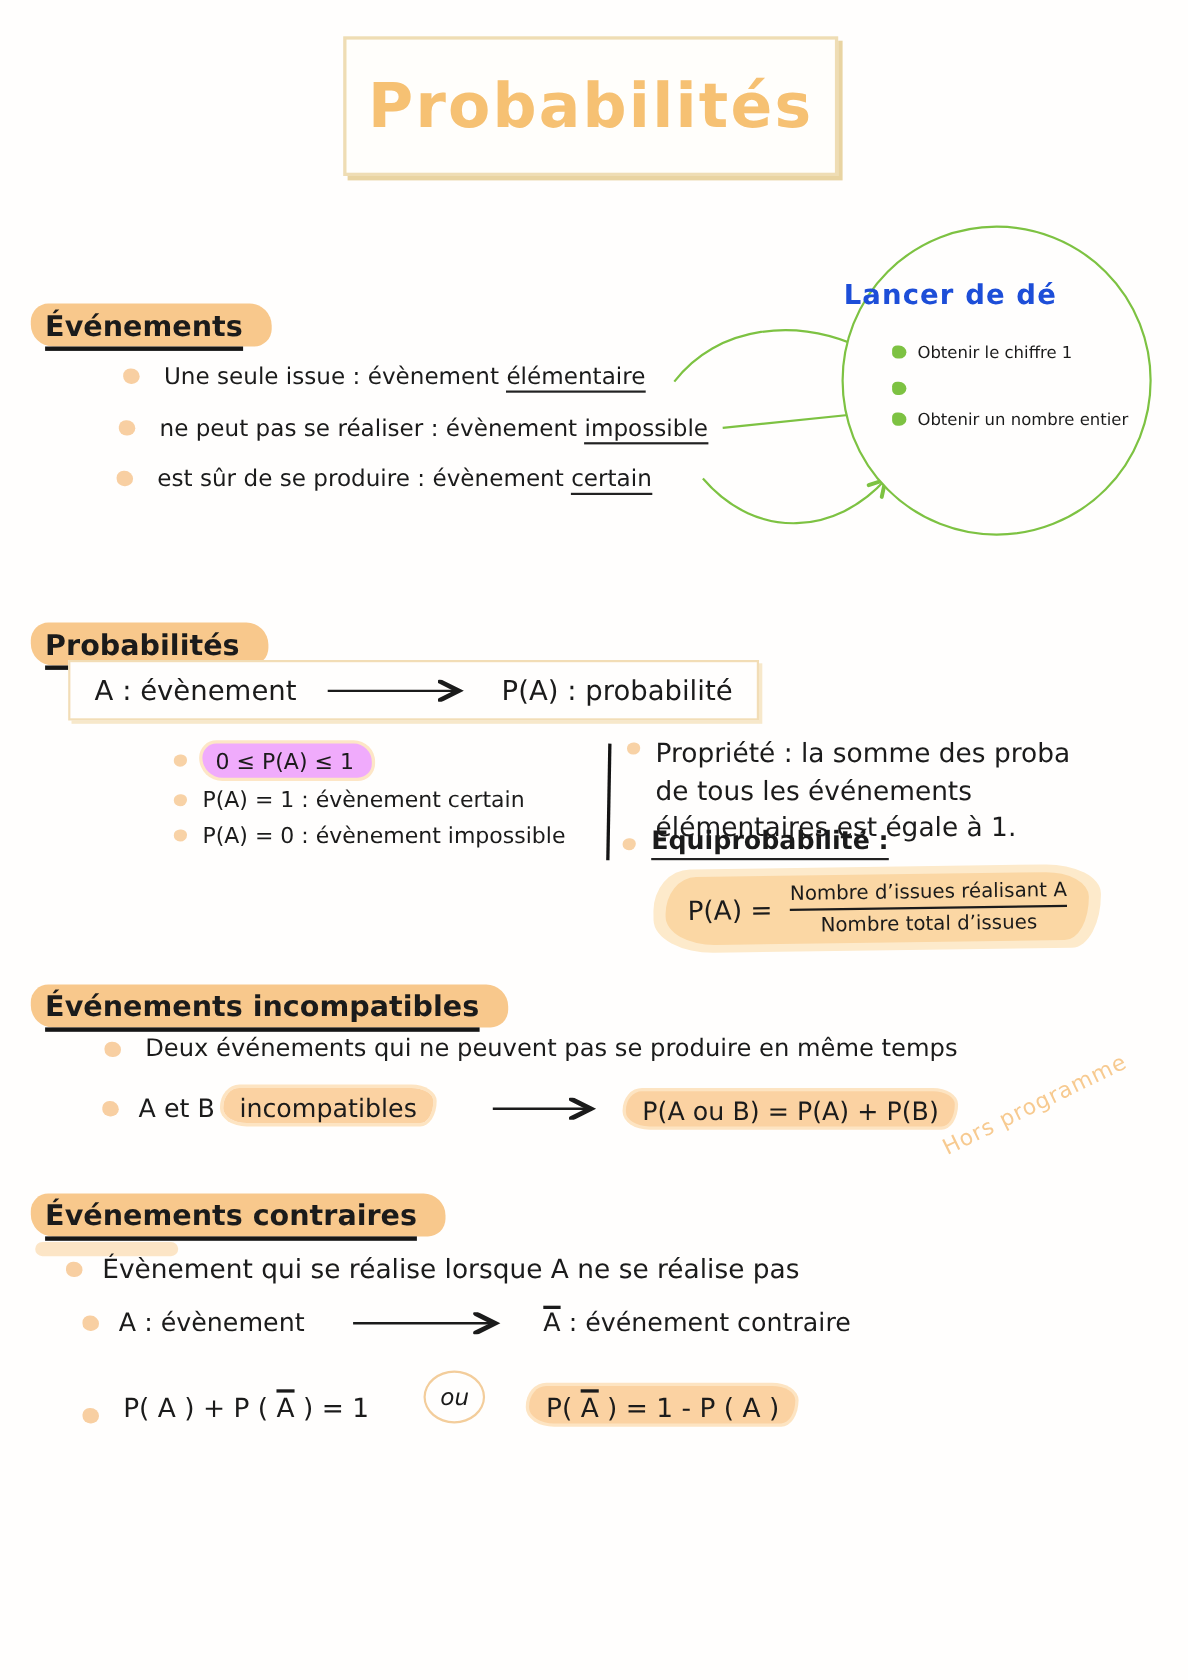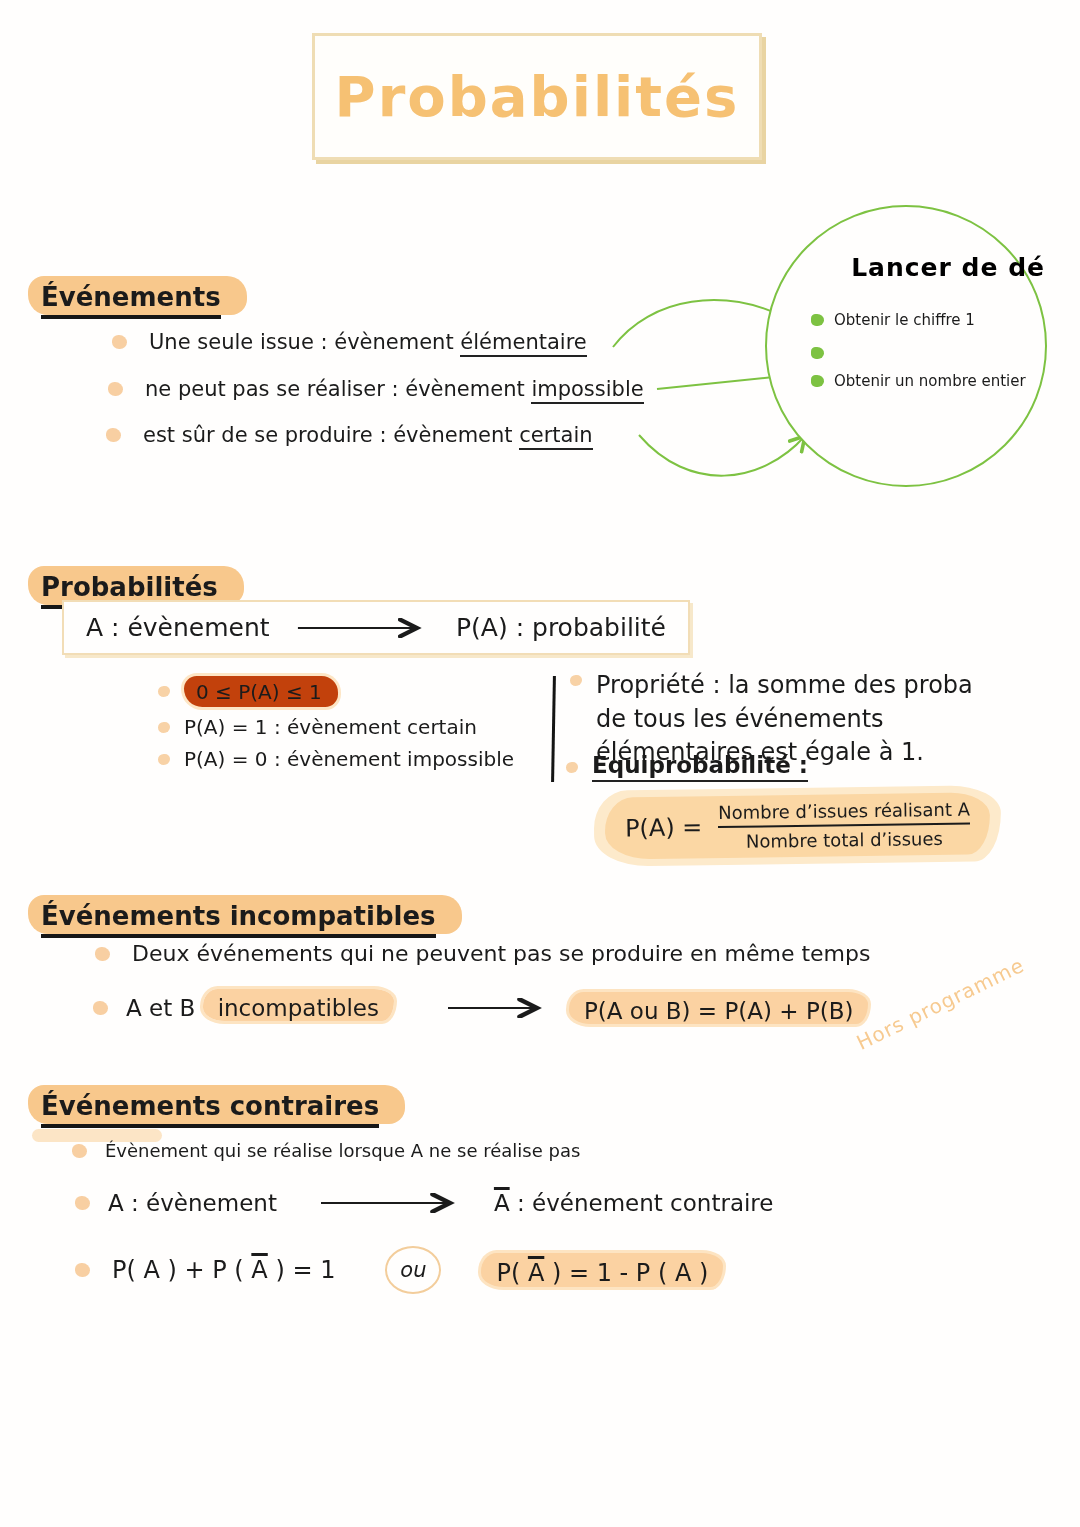--- a/index.html
+++ b/index.html
@@ -31,36 +31,36 @@
 
   .row { position:absolute; display:flex; align-items:center; gap:22px; font-size:21px; white-space:nowrap; }
   .uw { border-bottom:2.5px solid #222; padding-bottom:1px;margin-top:40px; }
   .bar { text-decoration:overline; text-decoration-thickness:2.5px; }
 
   
   .dice-circle {
     position:absolute; left:765px; top:205px; width:282px; height:282px;
     border:2.5px solid #7dc242; border-radius:50%; background:#fffefd;
   }
-  .dice-title { position:absolute; left:0; right:0; top:46px; text-align:right; color:#000000; font-size:25px; font-weight:bold; letter-spacing:1px; }
+  .dice-title { position:absolute; left:0; right:0; top:46px; text-align:left; color:#1d4ed8; font-size:25px; font-weight:bold; letter-spacing:1px; }
   .dice-items { position:absolute; left:44px; top:104px; width:218px; display:flex; flex-direction:column; gap:13px; font-size:15px; }
   .dice-item { display:flex; gap:10px; align-items:flex-start; white-space:normal; line-height:1.3; }
 
   svg.overlay { position:absolute; pointer-events:none; }
 
   
   .map-box {
     position:absolute; left:62px; top:600px; width:628px; height:55px;
     border:2px solid #f2ddb6; box-shadow:3px 3px 0 #f7e8ca; background:#fffefd;
     display:flex; align-items:center; padding:0 22px; gap:26px; font-size:25px; white-space:nowrap;
   }
 
   .rules { position:absolute; left:158px; top:676px; display:flex; flex-direction:column; gap:8px; font-size:20px; }
   .rule-row { display:flex; align-items:center; gap:14px; white-space:nowrap; }
-  .hl-pill { background:#c2410c; border-radius:14px 18px 14px 20px; padding:4px 16px 3px 12px; box-shadow:0 0 0 3px #fde6c6; }
+  .hl-pill { background:#f0abfc; border-radius:14px 18px 14px 20px; padding:4px 16px 3px 12px; box-shadow:0 0 0 3px #fde6c6; }
 
   .vdivider { position:absolute; left:552px; top:676px; width:3px; height:106px; background:#141414; transform:rotate(1deg); }
 
   .property-row { position:absolute; left:570px; top:669px; width:430px; display:flex; gap:14px; font-size:24px; line-height:1.4; }
   .property-row .sdot { margin-top:6px; }
   .equi-row { position:absolute; left:566px; top:752px; display:flex; align-items:center; gap:14px; font-size:23px; font-weight:bold; }
   .equi-row .label { border-bottom:2.5px solid #222; padding-bottom:2px; }
 
   .formula-outer {
     position:absolute; left:594px; top:788px; background:#fdeacb;
@@ -215,35 +215,35 @@
     <span class="hl-blob">P(A ou B) = P(A) + P(B)</span>
   </div>
 
   <div class="watermark">Hors programme</div>
 
   <div class="contr-smear"></div>
   <div class="pill" style="left:28px; top:1085px;">
     <span class="hu">Événements contraires</span>
   </div>
 
-  <div class="row" style="left:72px; top:1140px; font-size:18px; gap:18px;">
+  <div class="row" style="left:60px; top:1140px; font-size:24px; gap:18px;">
     <span class="dot"></span>
     <span>Évènement qui se réalise lorsque A ne se réalise pas</span>
   </div>
 
   <div class="row" style="left:75px; top:1190px; font-size:23px; gap:18px;">
     <span class="dot"></span>
     <span>A : évènement</span>
     <svg width="145" height="20" viewBox="0 0 145 20" style="margin-left:24px;">
       <path d="M2,10 H131" fill="none" stroke="#1b1b1b" stroke-width="2.2" marker-end="url(#mk-black)"></path>
     </svg>
     <span style="margin-left:12px;"><span class="bar">A</span><span> : événement contraire</span></span>
   </div>
 
-  <div class="row" style="left:75px; top:1246px; font-size:24px; gap:22px;">
+  <div class="row" style="left:75px; top:1246px; font-size:24px; gap:22px;align-items:flex-end;">
     <span class="dot"></span>
     <span><span>P( A ) + P ( </span><span class="bar">A</span><span> ) = 1</span></span>
     <span class="or-circle" style="margin-left:28px;">
         <span>ou</span>
       </span>
     <span class="hl-blob" style="margin-left:18px;"><span>P( </span><span class="bar">A</span><span> ) = 1 - P ( A )</span></span>
   </div>
 
 </div>
 

